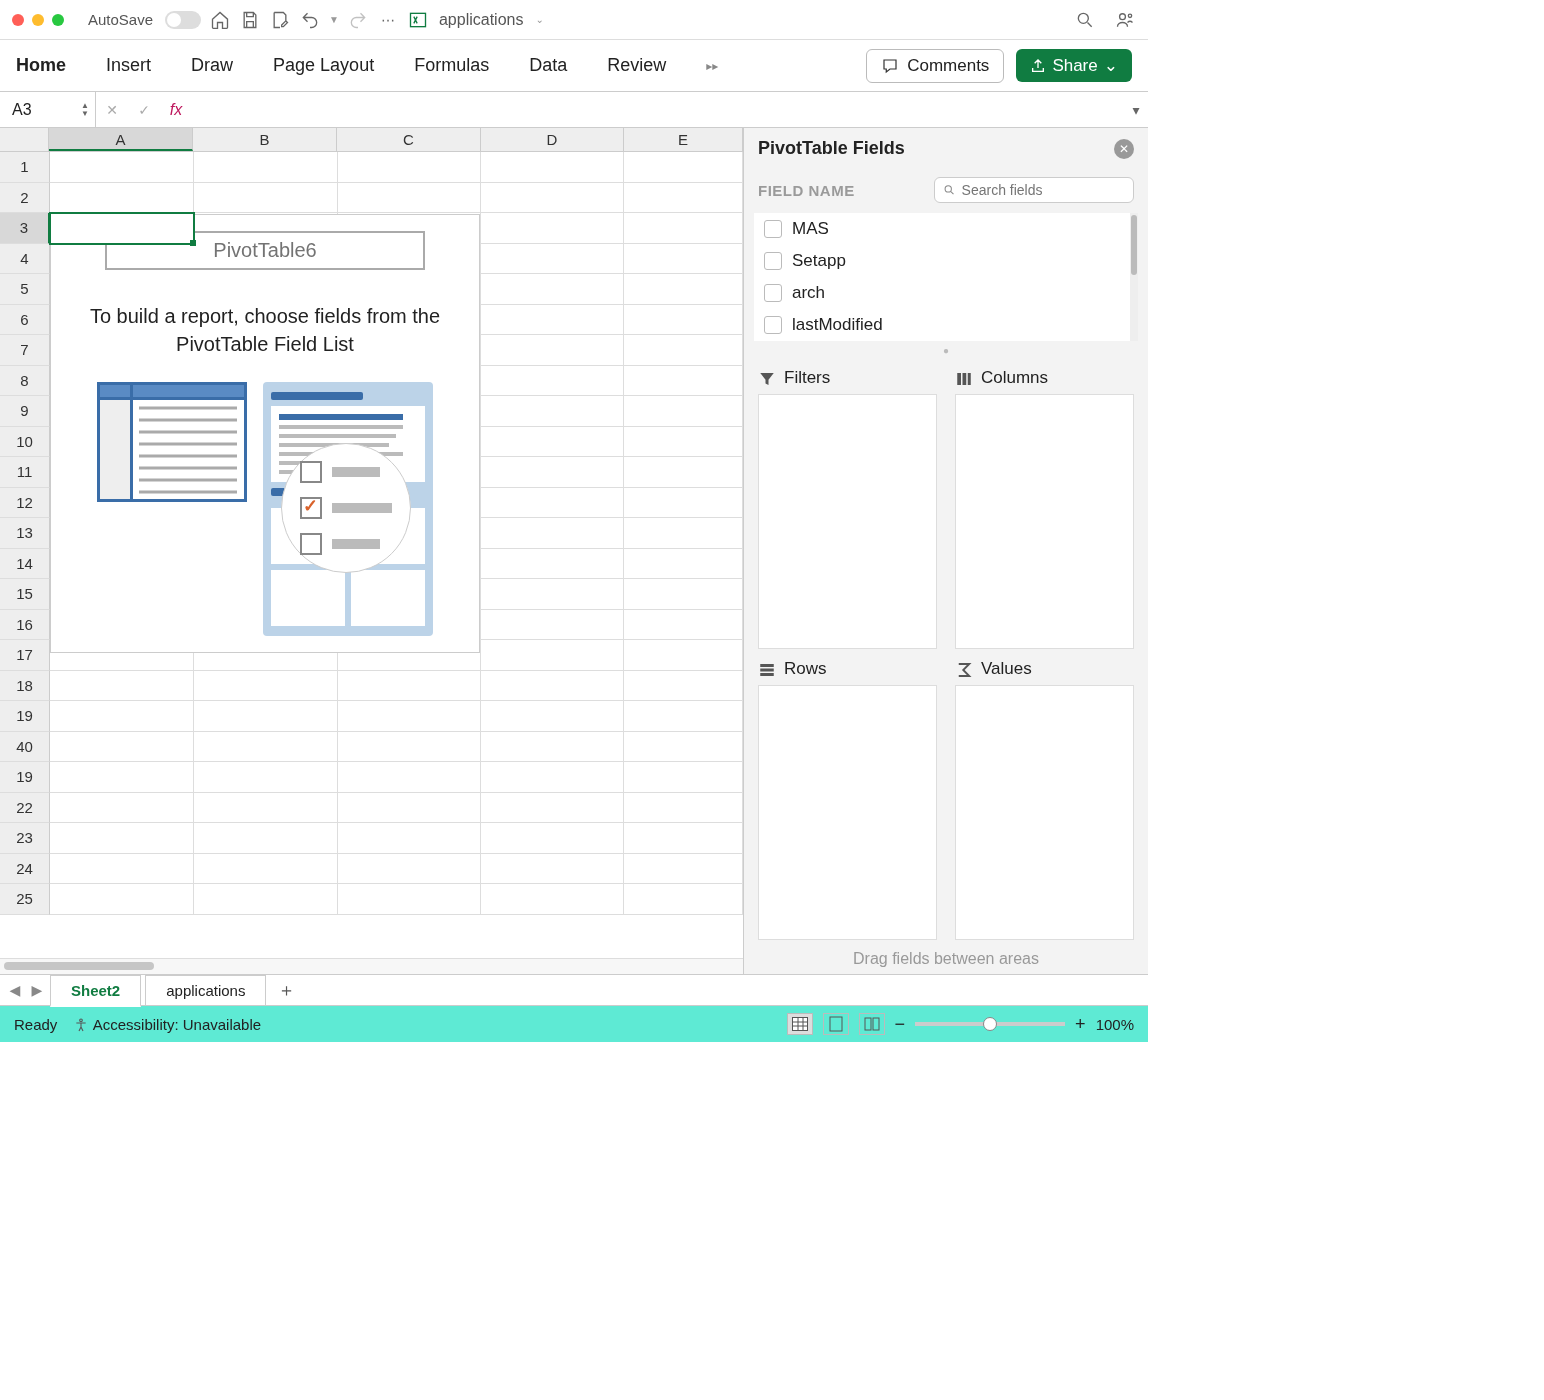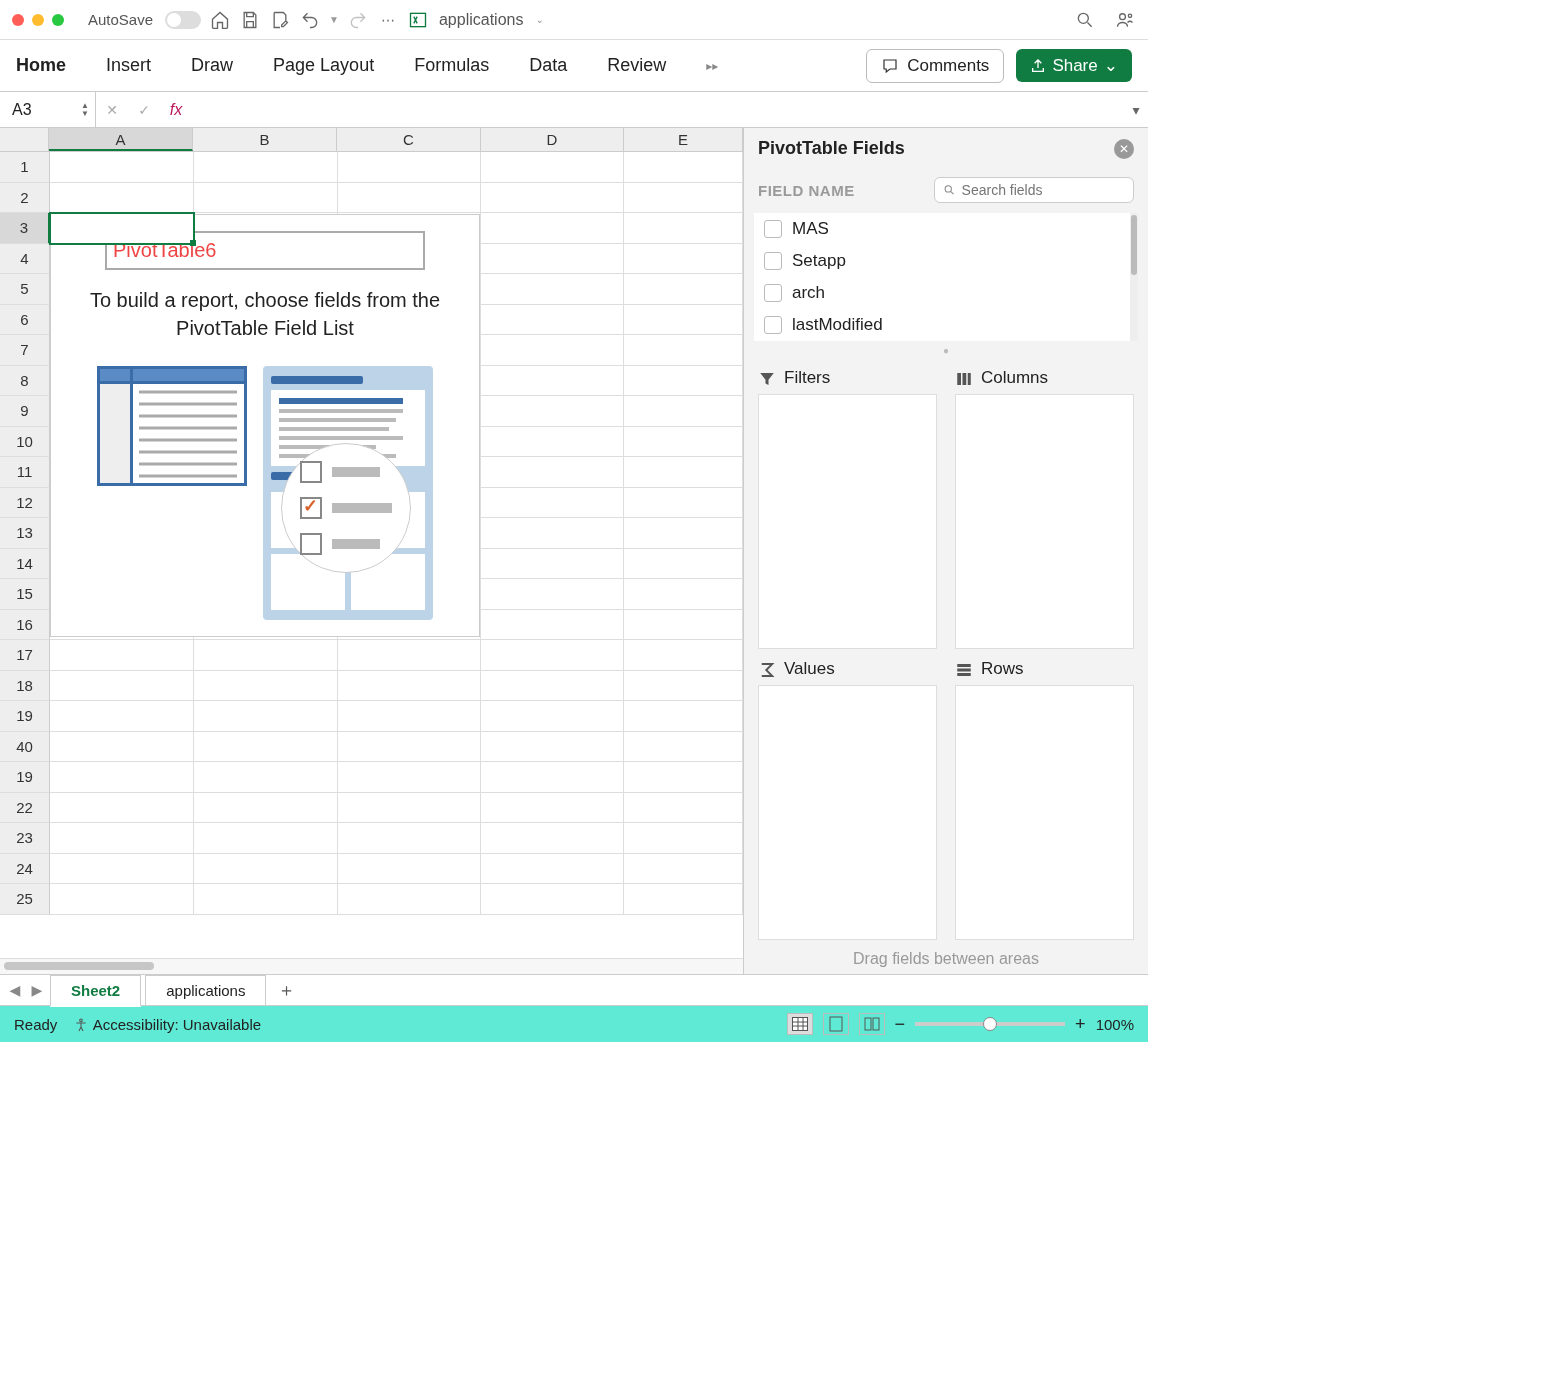--- a/index.html
+++ b/index.html
@@ -52,21 +52,21 @@
 .rows { }
 .row { display: flex; height: 30.5px; }
 .row-h { width: 50px; text-align: center; border-right: 1px solid #ccc; border-bottom: 1px solid #ddd; background: #eee; font-size: 15px; line-height: 30px; color: #333; }
 .row-h.selected { background: #d8d8d8; border-right: 2px solid #107c41; }
 .cell { border-right: 1px solid #ddd; border-bottom: 1px solid #ddd; background: #fff; }
 .cell.sel { outline: 2px solid #107c41; outline-offset: -1px; position: relative; z-index: 2; }
 .cell.sel::after { content:''; position:absolute; right:-3px; bottom:-3px; width:6px; height:6px; background:#107c41; }
 
 
 .pivot-overlay { position: absolute; left: 50px; top: 86px; width: 430px; background: #fff; border: 1px solid #ccc; padding-bottom: 16px; }
-.pt-name { margin: 16px auto 8px; width: 320px; text-align: left; border: 2px solid #aaa; color: #ef4444; font-size: 20px; padding: 6px; }
+.pt-name { margin: 16px auto 24px; width: 320px; text-align: center; border: 2px solid #aaa; color: #737373; font-size: 20px; padding: 6px; }
 .pt-hint { text-align: center; font-size: 20px; padding: 8px 4px; line-height: 1.4; }
 .pt-illus { display: flex; gap: 16px; padding: 16px 12px 0; justify-content: center; align-items: flex-start; }
 .illus-table { width: 150px; }
 .illus-pane { width: 170px; background: #bcd3e8; border-radius: 4px; padding: 10px 8px; display: flex; flex-direction: column; gap: 6px; }
 .illus-pane .bar { height: 8px; background: #3a6da8; border-radius: 2px; }
 .illus-pane .card { background: #fff; padding: 8px; display: flex; flex-direction: column; gap: 5px; }
 .illus-pane .card .ln { height: 4px; background: #bbb; }
 .illus-check { position: absolute; left: 230px; top: 228px; width: 130px; height: 130px; background: #fff; border-radius: 50%; border: 1px solid #ccc; display: flex; flex-direction: column; justify-content: center; gap: 14px; padding-left: 18px; }
 .illus-check .ck { display: flex; align-items: center; gap: 10px; }
 .illus-check .box { width: 22px; height: 22px; border: 2.5px solid #888; }
@@ -552,35 +552,35 @@
               <rect x="3" y="4" width="5" height="16"></rect>
               <rect x="10" y="4" width="5" height="16"></rect>
               <rect x="17" y="4" width="4" height="16"></rect>
             </svg>
             <span>Columns</span>
           </div>
         <div class="area-box"></div>
       </div>
       <div class="area">
         <div class="area-head">
-            <svg viewBox="0 0 24 24" fill="none" stroke="#555" stroke-width="2.5">
-              <path d="M5 4h14l-8 8 8 8H5"></path>
-            </svg>
-            <span>Values</span>
-          </div>
-        <div class="area-box"></div>
-      </div>
-      <div class="area">
-        <div class="area-head">
             <svg viewBox="0 0 24 24" fill="#555">
               <rect x="3" y="4" width="18" height="4"></rect>
               <rect x="3" y="10" width="18" height="4"></rect>
               <rect x="3" y="16" width="18" height="4"></rect>
             </svg>
             <span>Rows</span>
+          </div>
+        <div class="area-box"></div>
+      </div>
+      <div class="area">
+        <div class="area-head">
+            <svg viewBox="0 0 24 24" fill="none" stroke="#555" stroke-width="2.5">
+              <path d="M5 4h14l-8 8 8 8H5"></path>
+            </svg>
+            <span>Values</span>
           </div>
         <div class="area-box"></div>
       </div>
     </div>
     <div class="drag-hint">Drag fields between areas</div>
   </div>
 </div>
 
 <div class="sheetbar">
   <span class="sheet-nav">◀</span>

